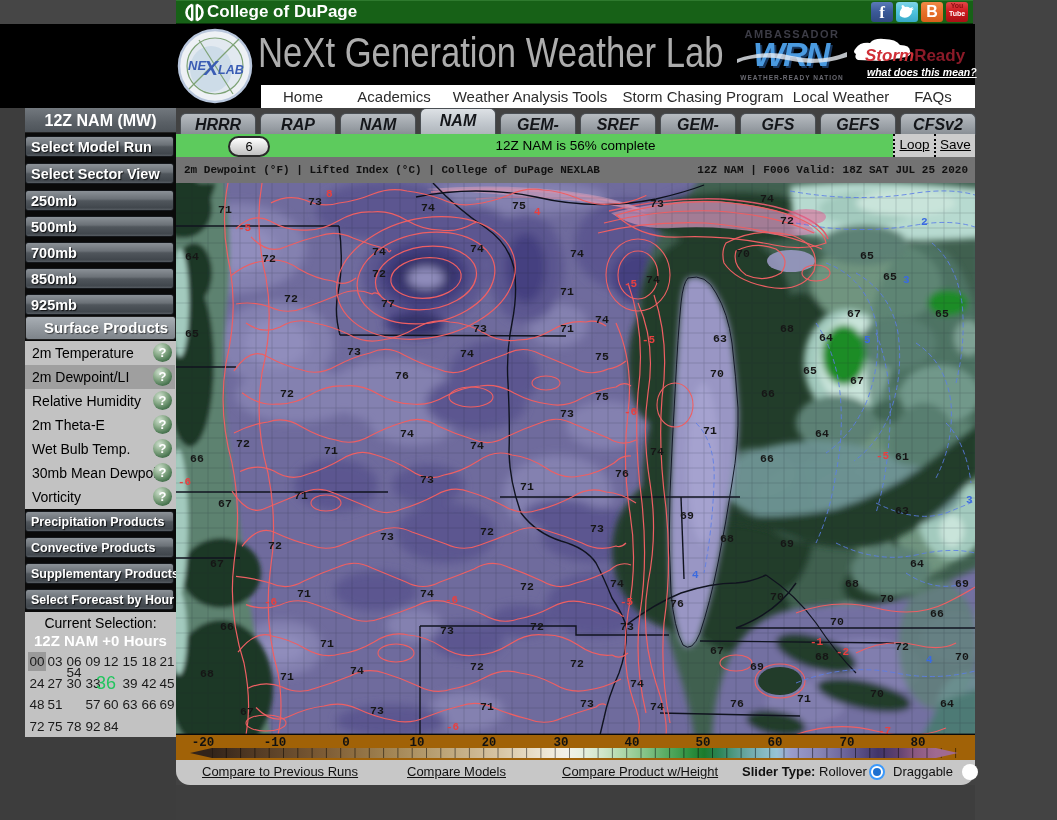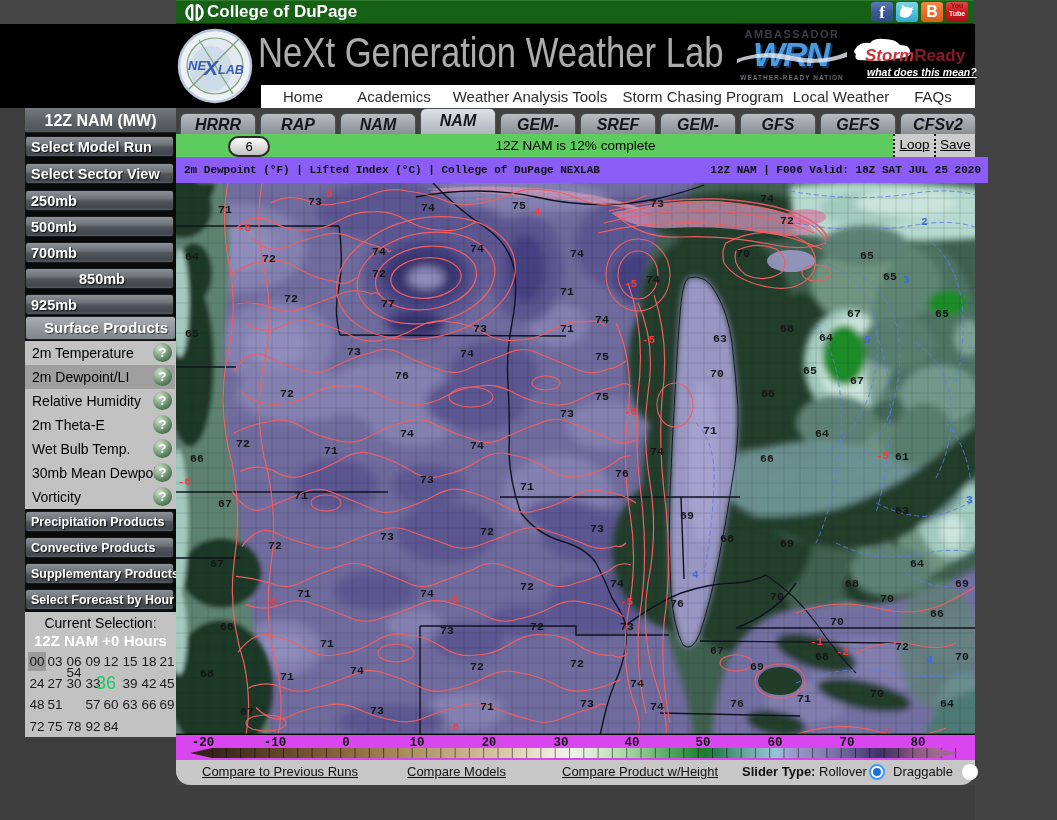--- a/index.html
+++ b/index.html
@@ -86,21 +86,21 @@
 </div>
 
 <div class="abs" style="left:0;top:108px;width:176px;height:630px;">
   <div class="abs" style="left:25px;top:0;width:151px;height:629px;background:#0a0a0a;"></div>
   <div class="abs" style="left:25px;top:0;width:151px;height:25px;background:linear-gradient(180deg,#72787e,#5a6066 60%,#4e545a);border-bottom:1px solid #222;box-sizing:border-box;color:#fff;font-weight:bold;font-size:16px;text-align:center;line-height:25px;">12Z NAM (MW)</div>
   <div class="btn" style="top:28px;">Select Model Run</div>
   <div class="btn" style="top:55px;">Select Sector View</div>
   <div class="btn" style="top:82px;">250mb</div>
   <div class="btn" style="top:108px;">500mb</div>
   <div class="btn" style="top:134px;">700mb</div>
-  <div class="btn" style="top:160px;text-align:center;">850mb</div>
+  <div class="btn" style="top:160px;">850mb</div>
   <div class="btn" style="top:186px;">925mb</div>
   <div class="abs" style="left:25px;top:208px;width:151px;height:24px;background:linear-gradient(180deg,#a8aeb4,#8e949a 60%,#7e848a);border:1px solid #222;border-radius:3px;box-sizing:border-box;color:#fff;font-weight:bold;font-size:15px;line-height:22px;padding-left:18px;text-shadow:1px 1px 1px rgba(0,0,0,.6);">Surface Products</div>
   <div class="abs" style="left:25px;top:233px;width:151px;height:168px;background:#c2c2c2;"></div>
   <div class="prow" style="top:233px;">2m Temperature<span class="qm">?</span></div>
   <div class="prow" style="top:257px;background:#9f9f9f;">2m Dewpoint/LI<span class="qm">?</span></div>
   <div class="prow" style="top:281px;">Relative Humidity<span class="qm">?</span></div>
   <div class="prow" style="top:305px;">2m Theta-E<span class="qm">?</span></div>
   <div class="prow" style="top:329px;">Wet Bulb Temp.<span class="qm">?</span></div>
   <div class="prow" style="top:353px;">30mb Mean Dewpoint<span class="qm">?</span></div>
   <div class="prow" style="top:377px;">Vorticity<span class="qm">?</span></div>
@@ -148,26 +148,26 @@
 <div class="tab" style="left:420px;top:108px;height:26px;line-height:24px;background:linear-gradient(180deg,#dde1e5,#bfc5cb 60%,#aeb4ba);">NAM NEST</div>
 <div class="tab" style="left:500px;">GEM-RDPS</div>
 <div class="tab" style="left:580px;">SREF</div>
 <div class="tab" style="left:660px;">GEM-GDPS</div>
 <div class="tab" style="left:740px;">GFS</div>
 <div class="tab" style="left:820px;">GEFS</div>
 <div class="tab" style="left:900px;">CFSv2</div>
 
 <div class="abs" style="left:176px;top:134px;width:799px;height:23px;background:#5dcb5d;">
   <div class="abs" style="left:52px;top:2px;width:38px;height:17px;border:2px solid #2a2a2a;border-radius:11px;background:linear-gradient(180deg,#ffffff,#c0c0c0);text-align:center;font-size:13px;line-height:17px;color:#000;">6</div>
-  <div class="abs" style="left:0;top:4px;width:799px;text-align:center;font-size:13.5px;color:#000;">12Z NAM is 12% complete</div>
+  <div class="abs" style="left:0;top:4px;width:799px;text-align:center;font-size:13.5px;color:#000;">12Z NAM is 56% complete</div>
   <div class="abs" style="left:717px;top:0;width:41px;height:23px;background:#cccccc;border-left:2px dotted #000;box-sizing:border-box;text-align:center;font-size:13.5px;line-height:22px;"><span style="text-decoration:underline;color:#000;">Loop</span></div>
   <div class="abs" style="left:758px;top:0;width:41px;height:23px;background:#cccccc;border-left:2px dotted #000;box-sizing:border-box;text-align:center;font-size:13.5px;line-height:22px;"><span style="text-decoration:underline;color:#000;">Save</span></div>
 </div>
 
-<div class="abs mono" style="left:176px;top:157px;width:799px;height:26px;background:#8b5cf6;font-weight:bold;font-size:11px;color:#111;padding-left:13px;">
+<div class="abs mono" style="left:176px;top:157px;width:799px;height:26px;background:#737373;font-weight:bold;font-size:11px;color:#111;">
   <div class="abs" style="left:8px;top:7px;">2m Dewpoint (°F) | Lifted Index (°C) | College of DuPage NEXLAB</div>
   <div class="abs" style="right:7px;top:7px;">12Z NAM | F006 Valid: 18Z SAT JUL 25 2020</div>
 </div>
 
 <div class="abs" style="left:176px;top:183px;width:799px;height:552px;overflow:hidden;">
 <svg width="799" height="552" viewBox="0 0 799 552" style="display:block">
 <defs>
         <filter id="b6" x="-20%" y="-20%" width="140%" height="140%">
           <feGaussianBlur stdDeviation="5"></feGaussianBlur>
         </filter>
@@ -601,21 +601,21 @@
 <text x="745" y="42" font-family="Liberation Mono" font-size="11" font-weight="bold" fill="#3a6ae0">2</text>
 <text x="727" y="100" font-family="Liberation Mono" font-size="11" font-weight="bold" fill="#3a6ae0">3</text>
 <text x="688" y="160" font-family="Liberation Mono" font-size="11" font-weight="bold" fill="#3a6ae0">5</text>
 <text x="516" y="395" font-family="Liberation Mono" font-size="11" font-weight="bold" fill="#3a6ae0">4</text>
 <text x="750" y="480" font-family="Liberation Mono" font-size="11" font-weight="bold" fill="#3a6ae0">4</text>
 <text x="790" y="320" font-family="Liberation Mono" font-size="11" font-weight="bold" fill="#3a6ae0">3</text>
 <rect x="0" y="550.6" width="799" height="1.4" fill="#0a0a0a"></rect>
 </svg>
 </div>
 
-<div class="abs" style="left:176px;top:735px;width:799px;height:25px;background:#d946ef;text-decoration:underline;">
+<div class="abs" style="left:176px;top:735px;width:799px;height:25px;background:#a16207;text-decoration:underline;">
   <div class="abs mono" style="left:2px;top:1px;width:50px;text-align:center;font-weight:bold;font-size:12.5px;color:#111;">-20</div>
   <div class="abs mono" style="left:74px;top:1px;width:50px;text-align:center;font-weight:bold;font-size:12.5px;color:#111;">-10</div>
   <div class="abs mono" style="left:145px;top:1px;width:50px;text-align:center;font-weight:bold;font-size:12.5px;color:#111;">0</div>
   <div class="abs mono" style="left:216px;top:1px;width:50px;text-align:center;font-weight:bold;font-size:12.5px;color:#111;">10</div>
   <div class="abs mono" style="left:288px;top:1px;width:50px;text-align:center;font-weight:bold;font-size:12px;color:#111;">20</div>
   <div class="abs mono" style="left:360px;top:1px;width:50px;text-align:center;font-weight:bold;font-size:12.5px;color:#111;">30</div>
   <div class="abs mono" style="left:431px;top:1px;width:50px;text-align:center;font-weight:bold;font-size:12.5px;color:#111;">40</div>
   <div class="abs mono" style="left:502px;top:1px;width:50px;text-align:center;font-weight:bold;font-size:12.5px;color:#111;">50</div>
   <div class="abs mono" style="left:574px;top:1px;width:50px;text-align:center;font-weight:bold;font-size:12.5px;color:#111;">60</div>
   <div class="abs mono" style="left:646px;top:1px;width:50px;text-align:center;font-weight:bold;font-size:12.5px;color:#111;">70</div>

